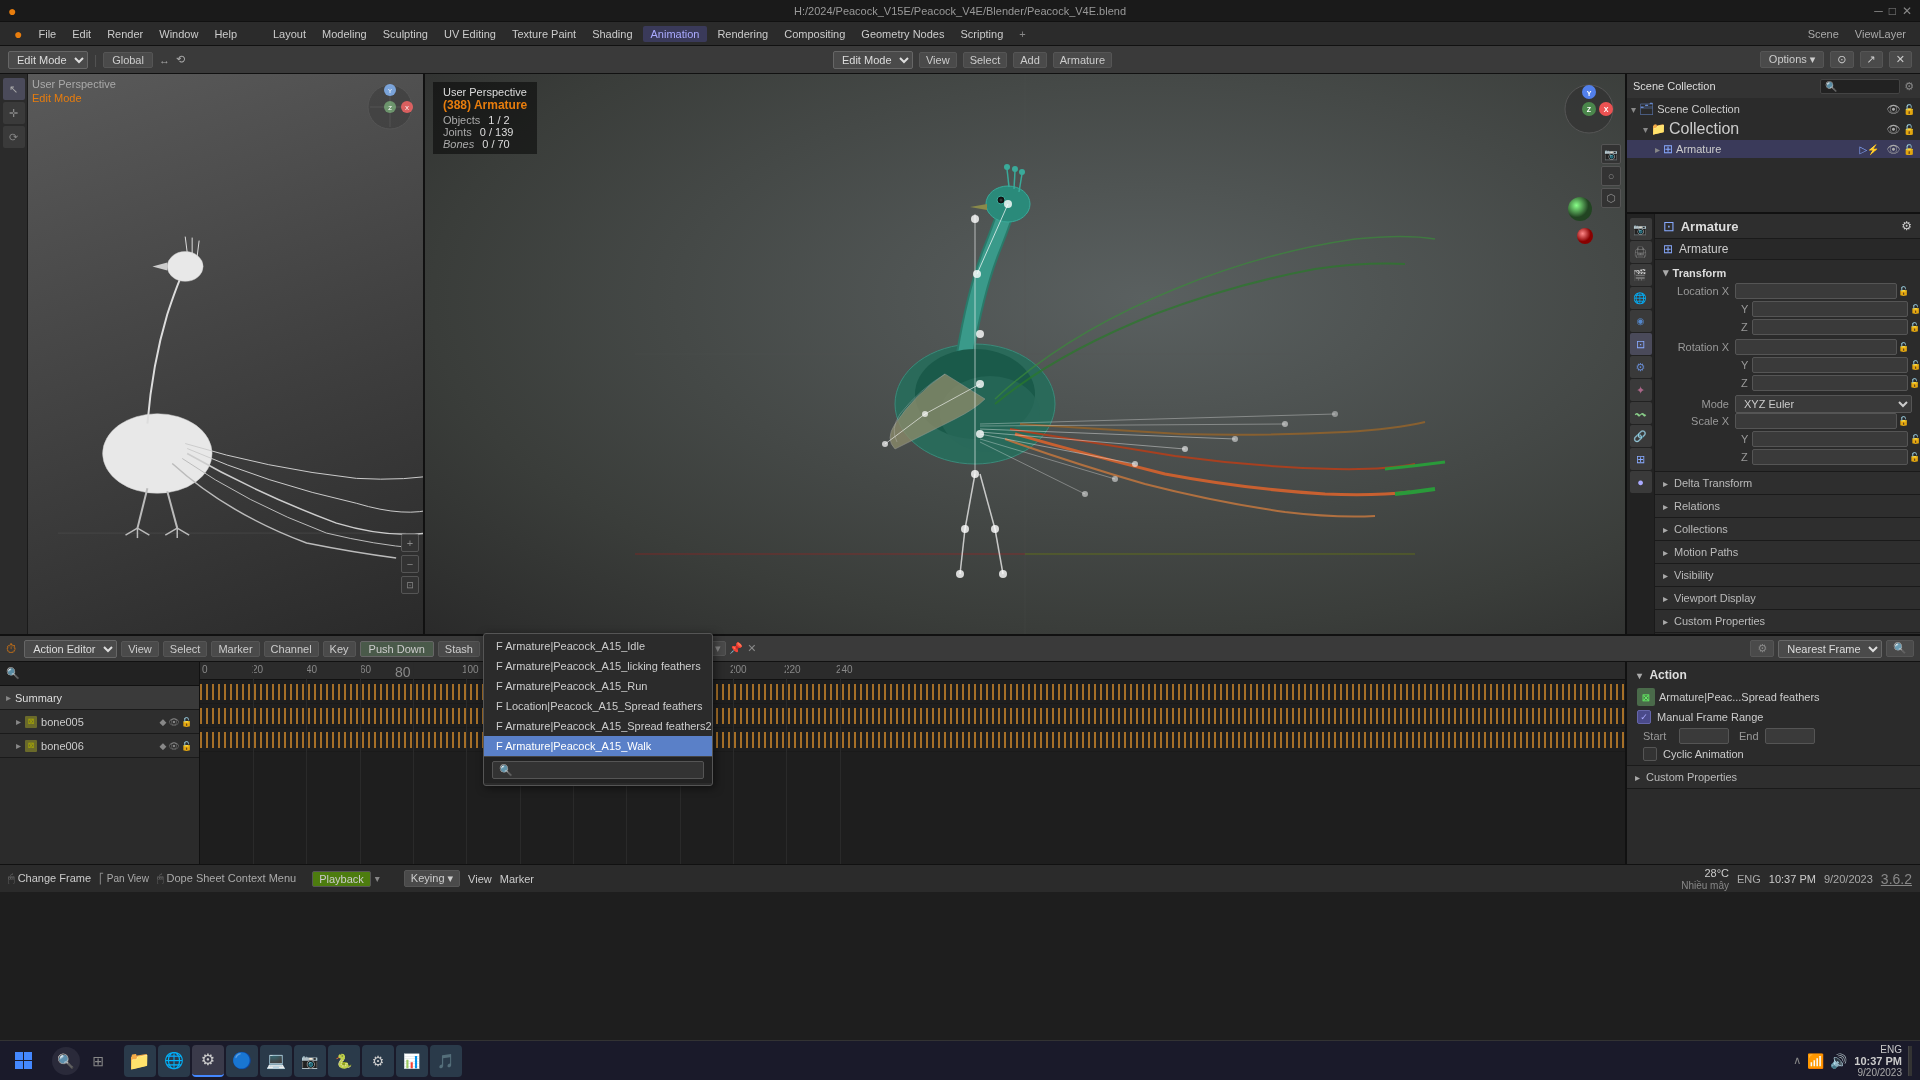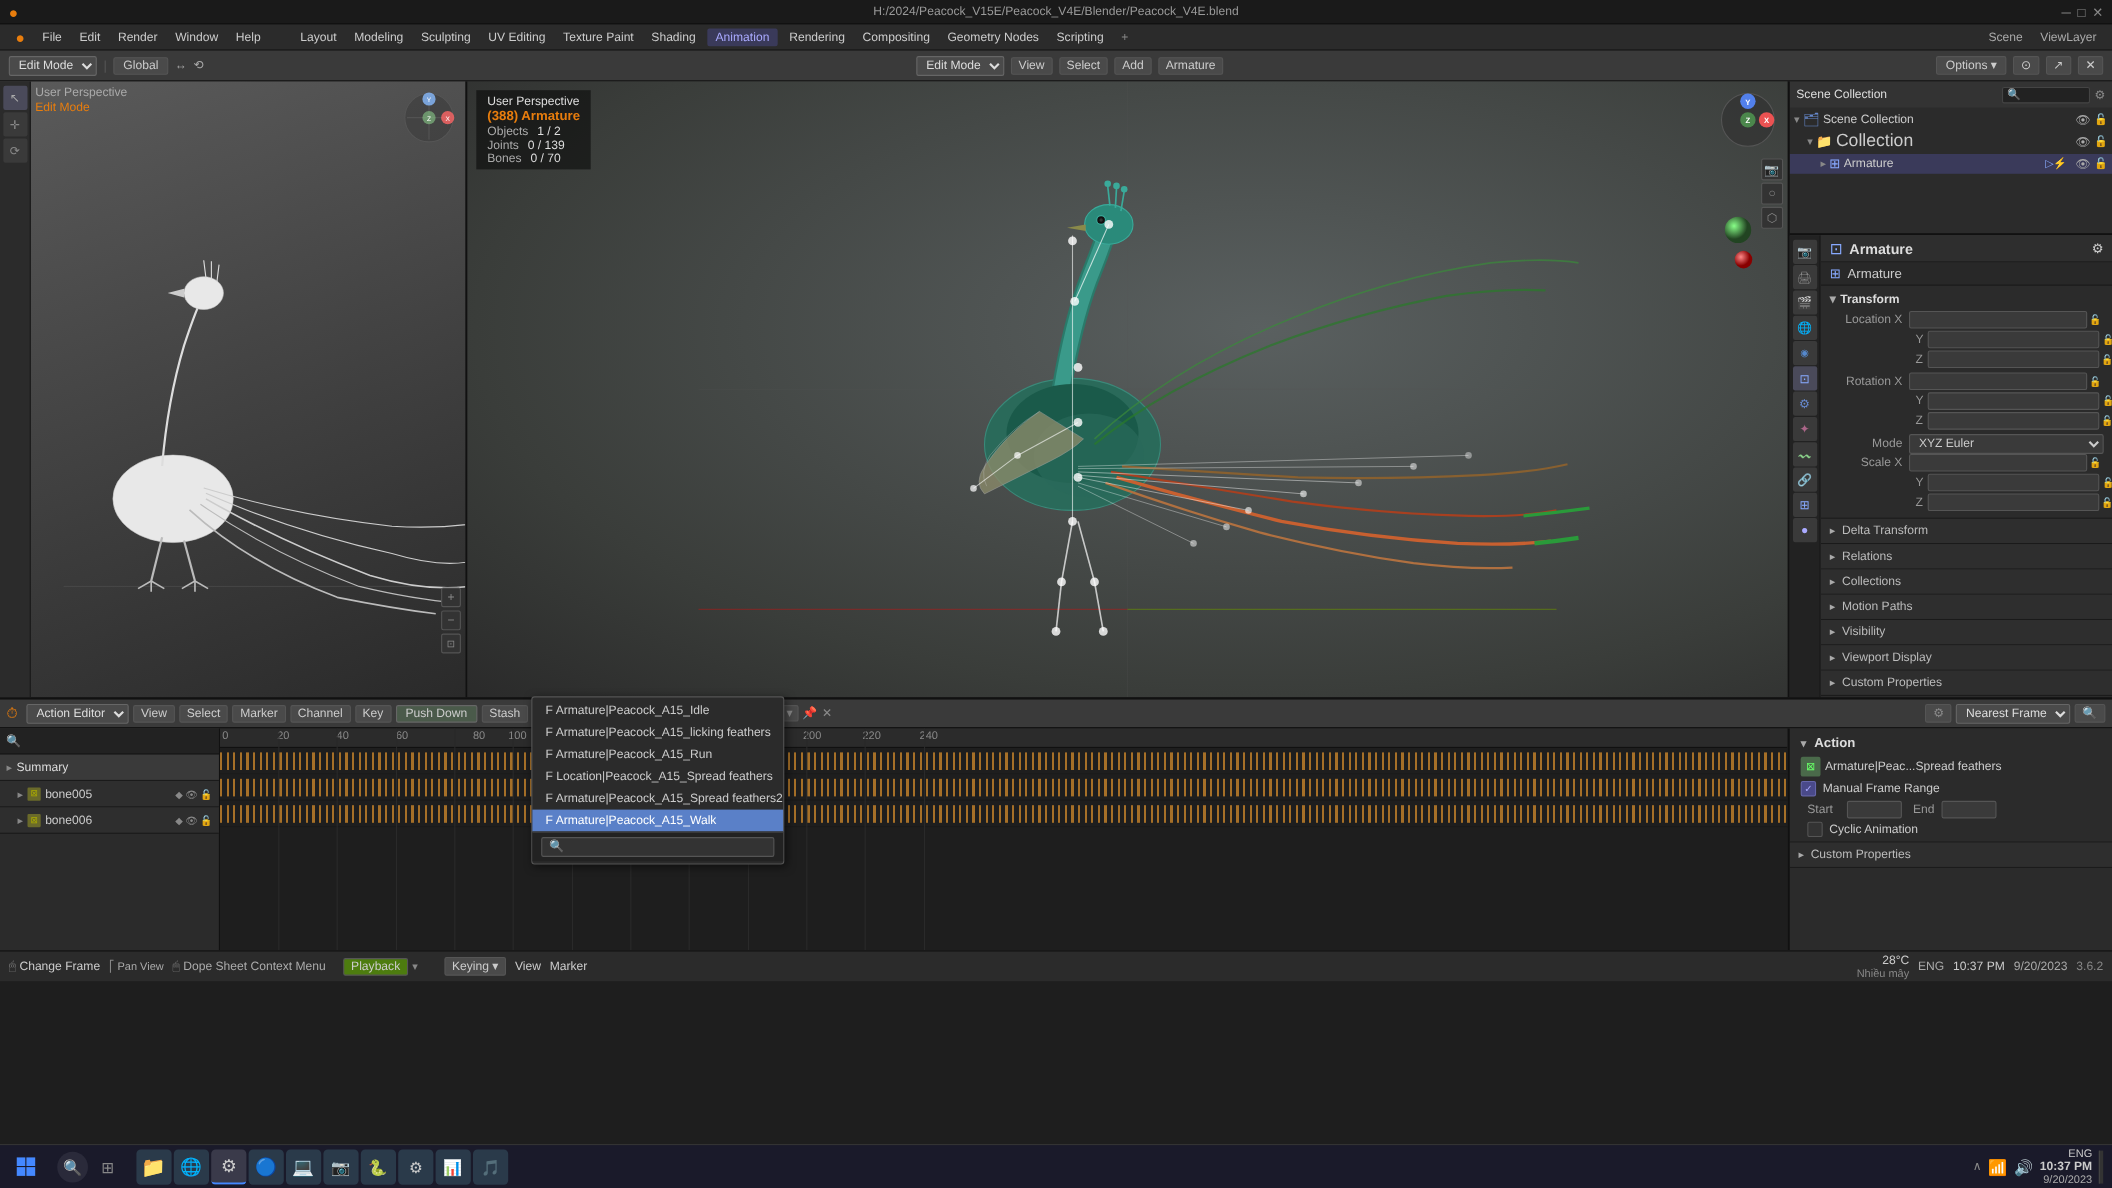--- a/index.html
+++ b/index.html
@@ -242,21 +242,21 @@
       <div style="color:#e87d0d; font-size:12px; font-weight:bold;">(388) Armature</div>
       <div style="display:flex; gap:8px; margin-top:2px;">
         <span style="color:#aaa;">Objects</span>
         <span style="color:#ddd;">1 / 2</span>
       </div>
       <div style="display:flex; gap:8px;">
         <span style="color:#aaa;">Joints</span>
         <span style="color:#ddd;">0 / 139</span>
       </div>
       <div style="display:flex; gap:8px;">
-        <span style="color:#aaa;">Bones</span>
+        <span style="color:#aaa;font-style:italic;">Bones</span>
         <span style="color:#ddd;">0 / 70</span>
       </div>
     </div>
 
     
     <svg style="width:100%; height:100%;" viewBox="0 0 780 560">
 
       <line x1="390" y1="0" x2="390" y2="560" stroke="#555" stroke-width="0.5" opacity="0.4"></line>
       <line x1="0" y1="280" x2="780" y2="280" stroke="#555" stroke-width="0.5" opacity="0.4"></line>
       <line x1="0" y1="480" x2="780" y2="480" stroke="#f00" stroke-width="1" opacity="0.3"></line>
@@ -643,21 +643,21 @@
     </div>
 
     <div style="flex:1; background:#1e1e1e; position:relative; overflow:hidden;">
 
       <div style="height:18px; background:#2b2b2b; border-bottom:1px solid #111; position:relative;">
         <div style="position:absolute; top:2px; left:0; right:0; display:flex;">
           <span style="position:absolute; left:2px; font-size:10px; color:#888;">0</span>
           <span style="position:absolute; left:52px; font-size:10px; color:#888;">20</span>
           <span style="position:absolute; left:106px; font-size:10px; color:#888;">40</span>
           <span style="position:absolute; left:160px; font-size:10px; color:#888;">60</span>
-          <span style="position:absolute; left:230px; font-size:10px; color:#888;">80</span>
+          <span style="position:absolute; left:195px; font-size:14px; color:#888;">80</span>
           <span style="position:absolute; left:262px; font-size:10px; color:#888;">100</span>
           <span style="position:absolute; left:316px; font-size:10px; color:#888;">120</span>
           <span style="position:absolute; left:370px; font-size:10px; color:#888;">140</span>
           <span style="position:absolute; left:424px; font-size:10px; color:#888;">160</span>
           <span style="position:absolute; left:476px; font-size:10px; color:#888;">180</span>
           <span style="position:absolute; left:530px; font-size:10px; color:#888;">200</span>
           <span style="position:absolute; left:584px; font-size:10px; color:#888;">220</span>
           <span style="position:absolute; left:636px; font-size:10px; color:#888;">240</span>
         </div>
       </div>
@@ -754,21 +754,21 @@
   <span style="font-size:11px; color:#ccc; cursor:pointer;">Marker</span>
 
   <div style="margin-left:auto; display:flex; align-items:center; gap:8px;">
     <div style="font-size:11px; color:#888; text-align:right;">
       <span style="color:#ccc;">28°C</span><br>
       <span style="font-size:10px;">Nhiều mây</span>
     </div>
     <span style="font-size:11px; color:#aaa;">ENG</span>
     <span style="font-size:11px; color:#ccc;">10:37 PM</span>
     <span style="font-size:11px; color:#aaa;">9/20/2023</span>
-    <span style="font-size:11px; color:#888;">3.6.2</span>
+    <span style="font-size:14px; color:#888;text-decoration:underline;">3.6.2</span>
   </div>
 </div>
 
 <div class="dropdown-popup" style="position:absolute; left:483px; top:633px; width:230px; z-index:1000;">
   <div class="dropdown-item">F Armature|Peacock_A15_Idle</div>
   <div class="dropdown-item">F Armature|Peacock_A15_licking feathers</div>
   <div class="dropdown-item">F Armature|Peacock_A15_Run</div>
   <div class="dropdown-item">F Location|Peacock_A15_Spread feathers</div>
   <div class="dropdown-item">F Armature|Peacock_A15_Spread feathers2</div>
   <div class="dropdown-item selected">F Armature|Peacock_A15_Walk</div>

